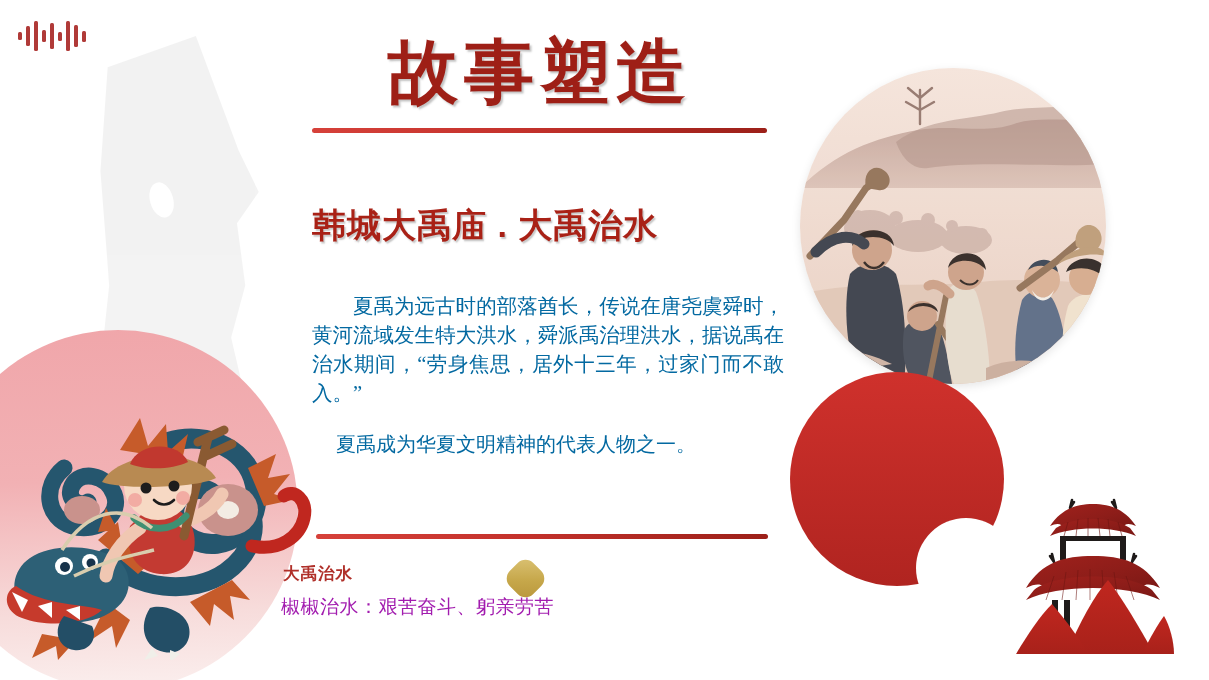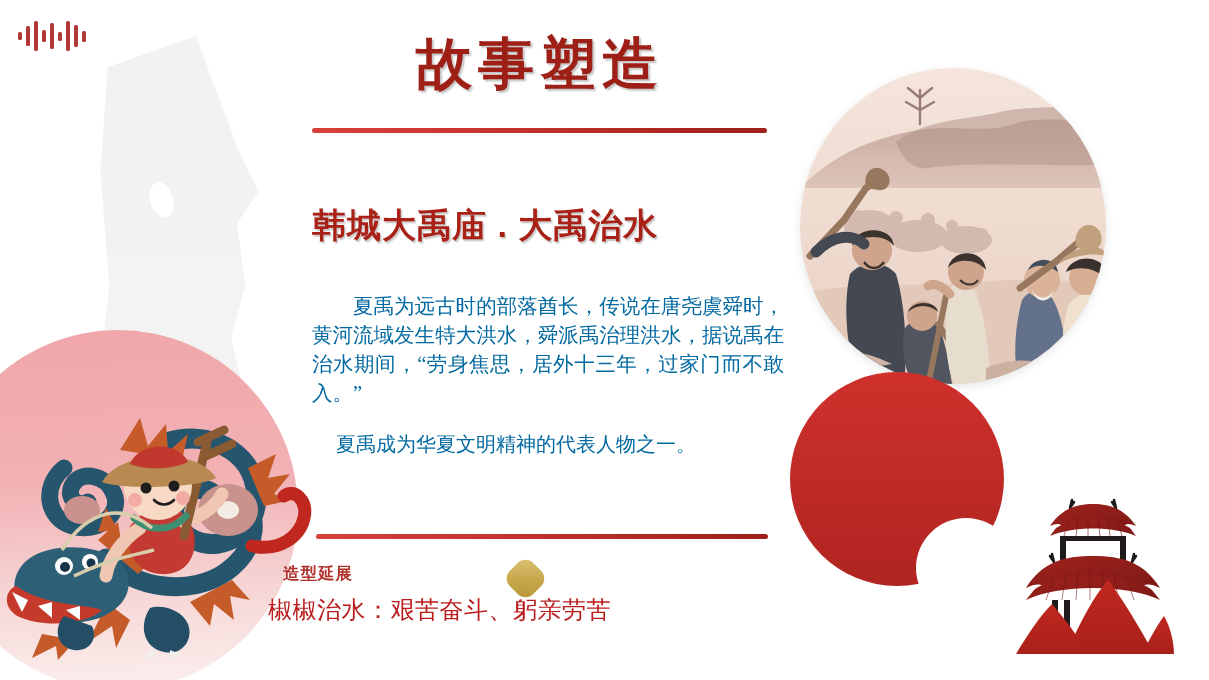--- a/index.html
+++ b/index.html
@@ -51,21 +51,21 @@
   }
 
   
   .main-title {
     position:absolute;
     left:300px; top:30px;
     width:480px;
     text-align:center;
     font-family:"Liberation Serif", "DejaVu Serif", serif;
     font-weight:700;
-    font-size:56px;
+    font-size:70px;
     line-height:1.22;
     letter-spacing:6px;
     color:#9e1f16;
     text-shadow:2px 2px 2px rgba(120,120,120,.45);
     white-space:nowrap;
   }
   .rule {
     position:absolute;
     height:5px;
     border-radius:3px;
@@ -115,25 +115,25 @@
     position:absolute;
     left:283px; top:563px;
     font-family:"Liberation Serif","DejaVu Serif",serif;
     font-size:16.5px;
     font-weight:700;
     letter-spacing:1px;
     color:#b0302a;
   }
   .ext-text {
     position:absolute;
-    left:268px; top:594px;
+    left:281px; top:594px;
     font-family:"Liberation Serif","DejaVu Serif",serif;
-    font-size:24px;
+    font-size:19px;
     letter-spacing:.5px;
-    color:#b91c1c;
+    color:#a21caf;
   }
 
   
   .pink-circle {
     position:absolute;
     left:-62px; top:330px;
     width:360px; height:360px;
     border-radius:50%;
     background:linear-gradient(178deg,#f0a6aa 0%,#f2b1b4 42%,#f7dcdb 78%,#fbf0ef 100%);
   }
@@ -256,21 +256,21 @@
 
   <div class="subtitle">韩城大禹庙 . 大禹治水</div>
 
   <div class="body-block">
     <p>夏禹为远古时的部落酋长，传说在唐尧虞舜时，黄河流域发生特大洪水，舜派禹治理洪水，据说禹在治水期间，“劳身焦思，居外十三年，过家门而不敢入。”</p>
     <p class="second">夏禹成为华夏文明精神的代表人物之一。</p>
   </div>
 
   <div class="rule rule-bottom"></div>
   <div class="gold-diamond"></div>
-  <div class="ext-label">造型延展</div>
+  <div class="ext-label">大禹治水</div>
   <div class="ext-text">椒椒治水：艰苦奋斗、躬亲劳苦</div>
 
   <div class="painting">
     <svg viewBox="0 0 306 316" xmlns="http://www.w3.org/2000/svg">
       <defs>
         <linearGradient id="sky" x1="0" y1="0" x2="0" y2="1">
           <stop offset="0%" stop-color="#f5e6dd"></stop>
           <stop offset="45%" stop-color="#efdcd1"></stop>
           <stop offset="100%" stop-color="#e7cfc0"></stop>
         </linearGradient>

